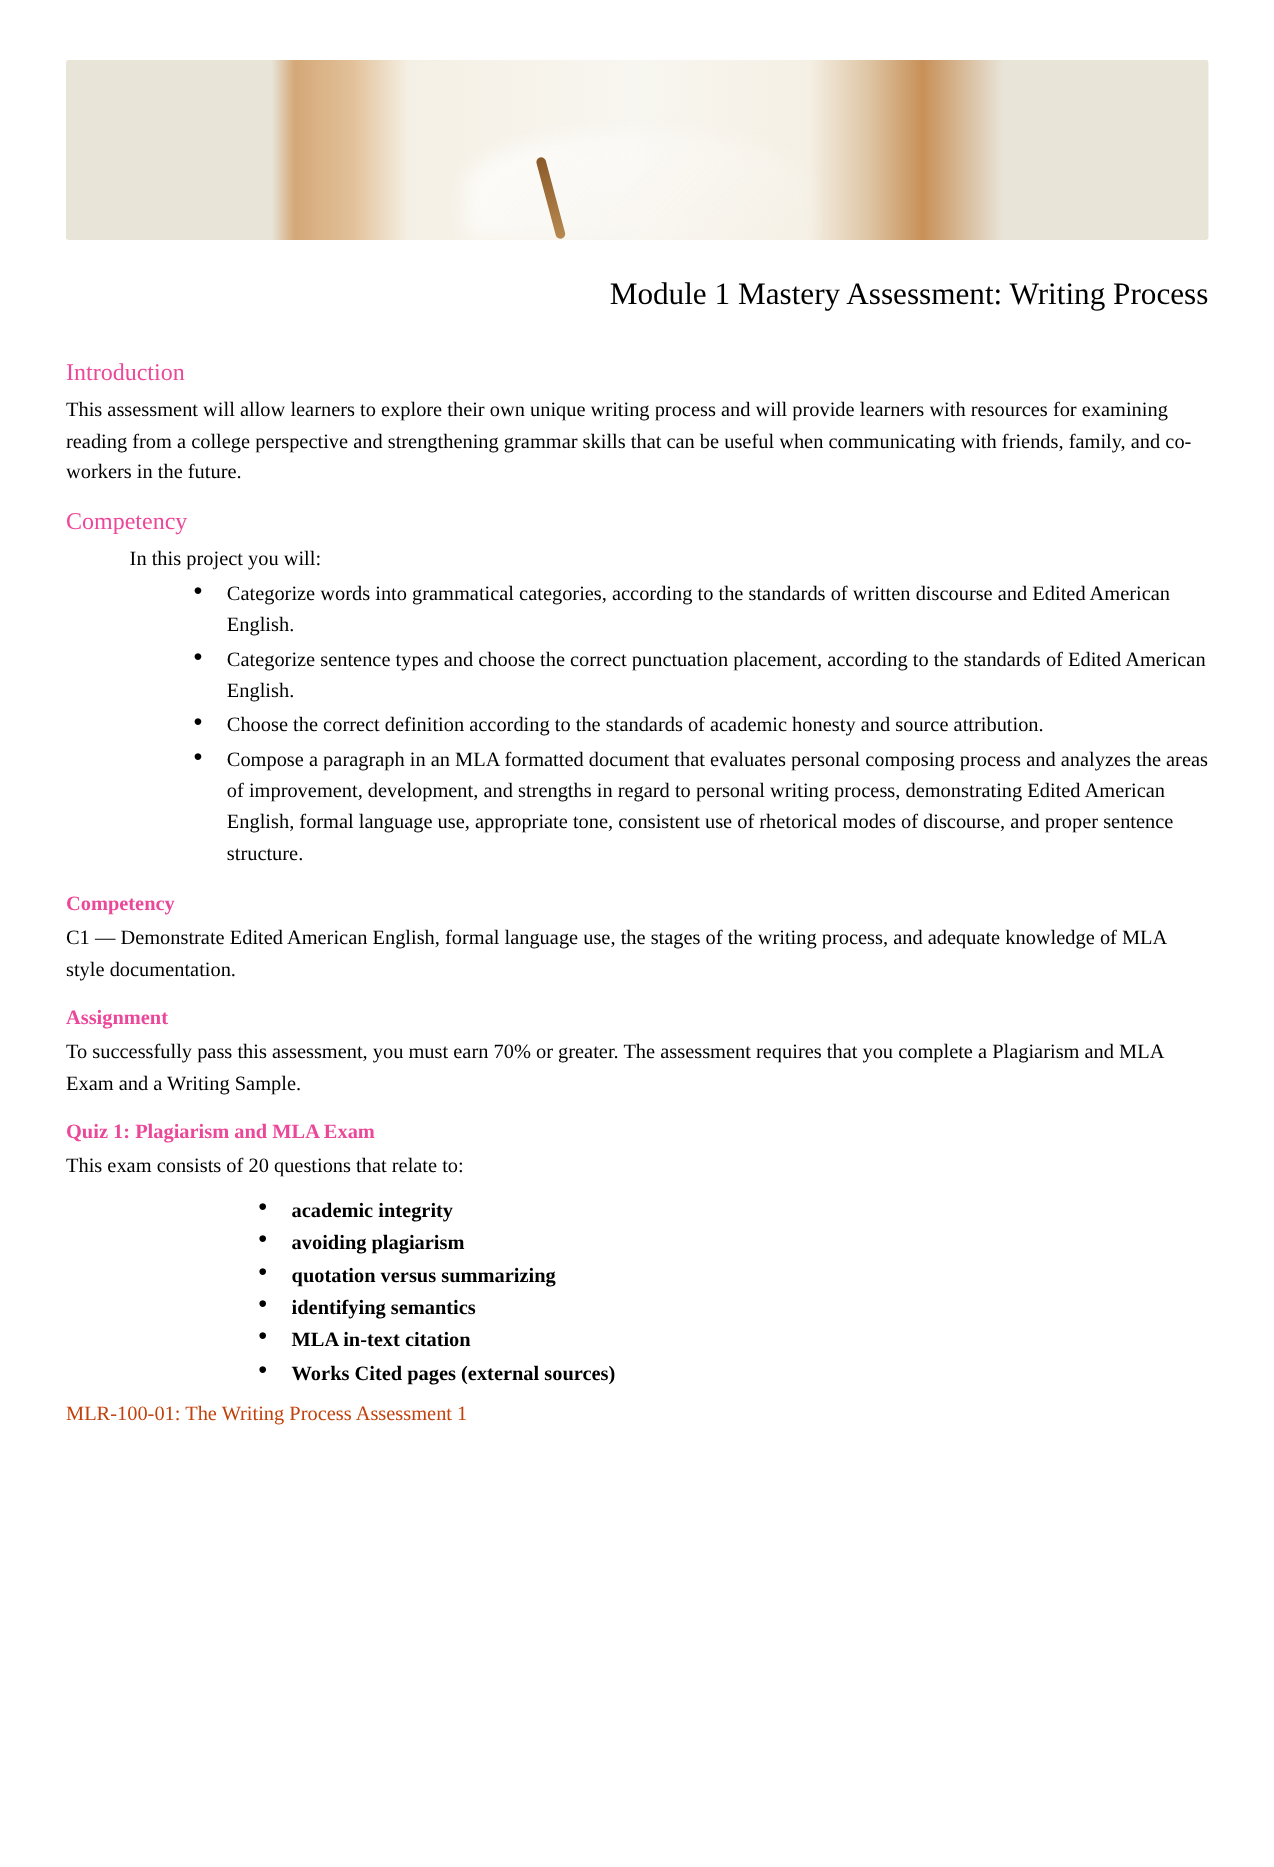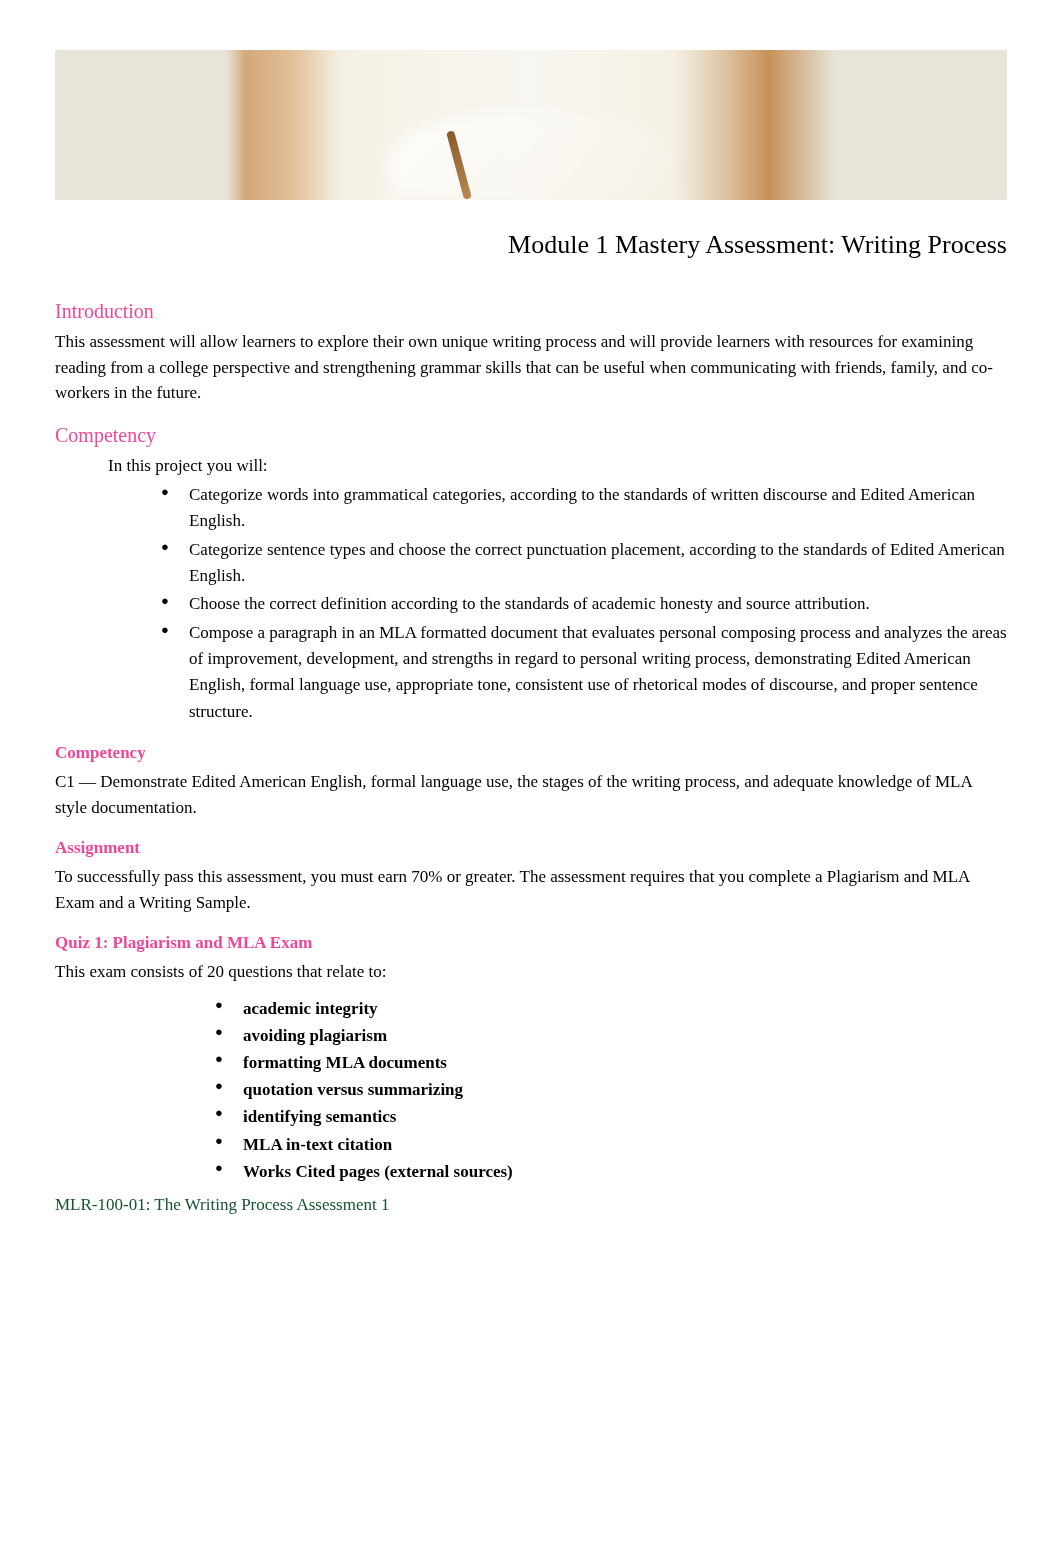--- a/index.html
+++ b/index.html
@@ -118,21 +118,21 @@
     ul.quiz-list li::before {
       content: "●";
       position: absolute;
       left: 0;
       top: 0;
       font-size: 13px;
       color: #000;
     }
     .bottom-line {
       font-size: 17px;
-      color: #14532d;
+      color: #c2410c;
     }
   </style>
 </head>
 <body>
 
 <div class="page">
   <div class="banner"></div>
 
   <h1 class="page-title">Module 1 Mastery Assessment: Writing Process</h1>
 
@@ -152,21 +152,20 @@
   <p class="intro-text">C1 — Demonstrate Edited American English, formal language use, the stages of the writing process, and adequate knowledge of MLA style documentation.</p>
 
   <h2 class="section-heading bold">Assignment</h2>
   <p class="intro-text">To successfully pass this assessment, you must earn 70% or greater. The assessment requires that you complete a Plagiarism and MLA Exam and a Writing Sample.</p>
 
   <h2 class="section-heading bold">Quiz 1: Plagiarism and MLA Exam</h2>
   <p class="intro-text">This exam consists of 20 questions that relate to:</p>
   <ul class="quiz-list">
     <li>academic integrity</li>
     <li>avoiding plagiarism</li>
-    <li>formatting MLA documents</li>
     <li>quotation versus summarizing</li>
     <li>identifying semantics</li>
     <li>MLA in-text citation</li>
     <li>Works Cited pages (external sources)</li>
   </ul>
 
   <p class="bottom-line">MLR-100-01: The Writing Process Assessment 1</p>
 </div>
 
 </body></html>

